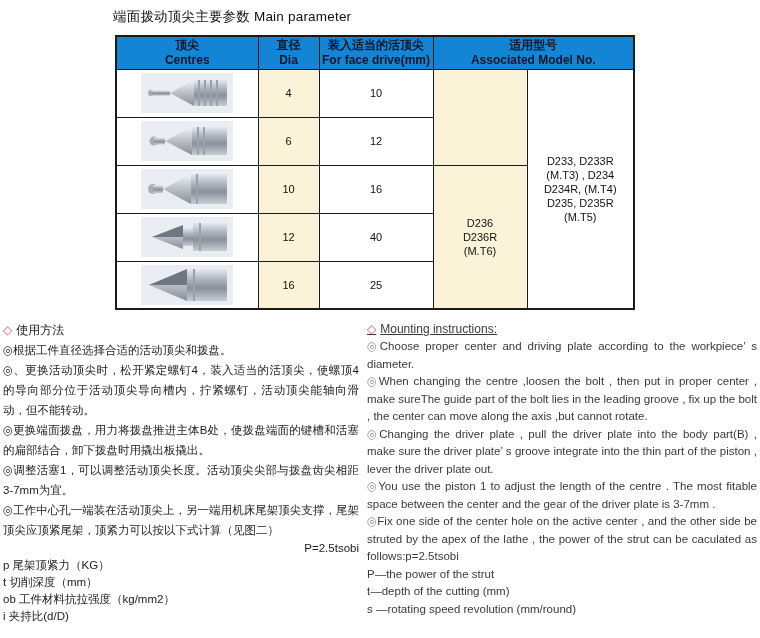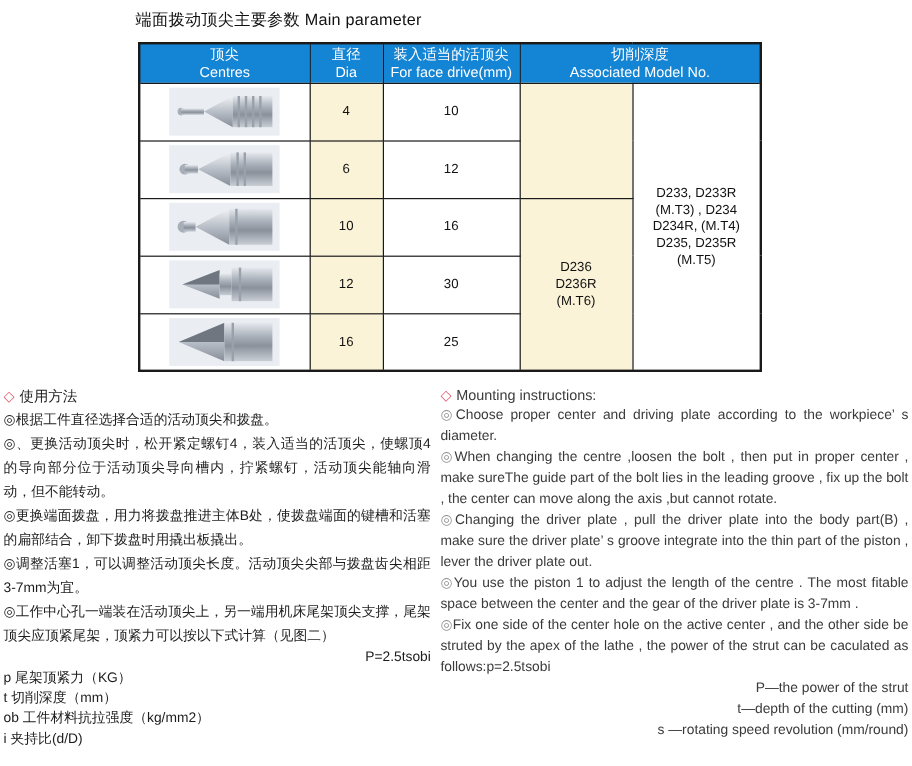--- a/index.html
+++ b/index.html
@@ -15,45 +15,45 @@
   table.param-table {
     position:absolute; left:115px; top:35px; width:518px;
     border-collapse:collapse; table-layout:fixed;
     border:2px solid #1a1a1a;
   }
   table.param-table th, table.param-table td {
     border:1px solid #1a1a1a; text-align:center; vertical-align:middle;
     font-size:11px; color:#111; padding:0;
   }
   table.param-table thead th {
-    background:#1484d4; color:#ffffff; font-weight:normal;
+    background:#1484d4; color:#0f172a; font-weight:bold;
     font-size:12px; line-height:15px; height:33px;
   }
   table.param-table tbody tr { height:48px; }
   td.cream { background:#fbf3d8; }
   td.model-cell { font-size:11px; line-height:14px; }
   .pre { white-space:pre-line; }
   .photo {
     width:92px; height:40px; margin:0 auto; background:#eaeef3;
     display:flex; align-items:center; justify-content:center;
   }
   .photo svg { display:block; }
   .cols {
     position:absolute; left:3px; top:320px; width:754px;
     display:flex; gap:8px;
   }
   .col-zh { width:356px; font-size:11.5px; line-height:20px; text-align:justify; color:#1c1c1c; }
   .col-en { width:390px; font-size:11.5px; line-height:17.5px; text-align:justify; color:#3a3a3a; }
   .sec-heading { font-size:12px; line-height:20px; text-align:left; }
-  .col-en .sec-heading { line-height:18px; }
+  .col-en .sec-heading { line-height:18px;text-decoration:underline; }
   .diamond { color:#e25a6e; margin-right:4px; }
   .col-zh .bullet { color:#222; }
   .col-en .bullet { color:#8f8f8f; }
   .col-zh .legend-line { line-height:17px; text-align:left; }
-  .col-en .legend-line { line-height:17.5px; text-align:right;margin-left:41px; }
+  .col-en .legend-line { line-height:17.5px; text-align:left; }
   .formula { line-height:17px; text-align:right; }
   .hidden-defs { position:absolute; width:0; height:0; }
 </style>
 </head>
 <body>
 
 <svg class="hidden-defs" aria-hidden="true">
   <defs>
     <linearGradient id="metal" x1="0" y1="0" x2="0" y2="1">
       <stop offset="0" stop-color="#e6e9ee"></stop>
@@ -89,21 +89,21 @@
         </th>
         <th>
           <div>直径</div>
           <div>Dia</div>
         </th>
         <th>
           <div>装入适当的活顶尖</div>
           <div>For face drive(mm)</div>
         </th>
         <th colspan="2">
-          <div>切削深度</div>
+          <div>适用型号</div>
           <div>Associated Model No.</div>
         </th>
       </tr>
     </thead>
     <tbody>
       <tr>
         <td>
           <div class="photo">
             <svg width="92" height="40" viewBox="0 0 92 40">
               <ellipse cx="10" cy="20" rx="3" ry="3.2" fill="#a8aeb7"></ellipse>
@@ -166,21 +166,21 @@
             <svg width="92" height="40" viewBox="0 0 92 40">
               <polygon points="11,20 42,8 42,32" fill="url(#cone)"></polygon>
               <polygon points="11,20 42,8 42,20" fill="#6f7680"></polygon>
               <rect x="42" y="11" width="10" height="18" fill="url(#metal)"></rect>
               <rect x="52" y="6" width="34" height="28" fill="url(#metal)"></rect>
               <rect x="58" y="6" width="2" height="28" fill="#9aa1aa"></rect>
             </svg>
           </div>
         </td>
         <td class="cream">12</td>
-        <td>30</td>
+        <td>40</td>
       </tr>
       <tr>
         <td>
           <div class="photo">
             <svg width="92" height="40" viewBox="0 0 92 40">
               <polygon points="8,20 46,4 46,36" fill="url(#cone)"></polygon>
               <polygon points="8,20 46,4 46,20" fill="#6f7680"></polygon>
               <rect x="46" y="4" width="40" height="32" fill="url(#metal)"></rect>
               <rect x="52" y="4" width="2" height="32" fill="#9aa1aa"></rect>
             </svg>

